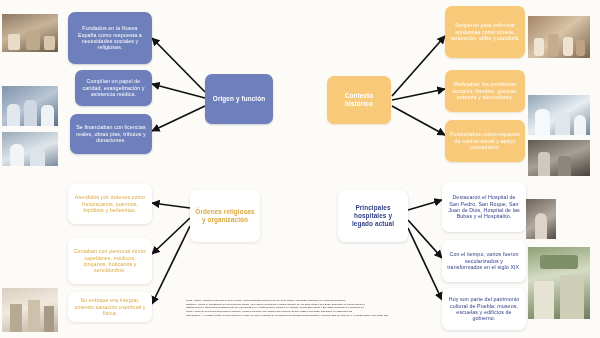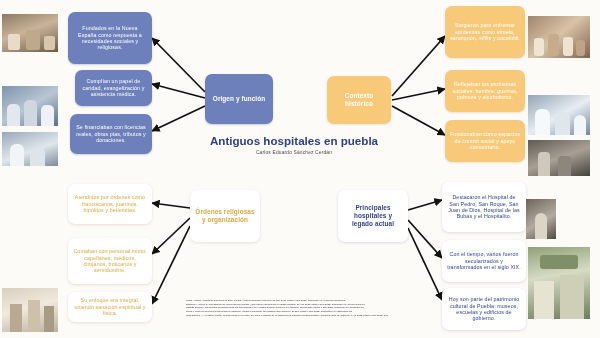--- a/index.html
+++ b/index.html
@@ -148,24 +148,20 @@
     <i style="left:9px;top:14px;width:12px;height:26px;background:#ddd4c8;border-radius:6px 6px 0 0;"></i>
   </div>
 
   <div class="photo" style="left:528px;top:247px;width:62px;height:72px;
               background:linear-gradient(170deg,#8fa177 0%,#d6dcc4 40%,#6d7d5c 100%);">
     <i style="left:6px;top:34px;width:20px;height:38px;background:#e6e3d2;"></i>
     <i style="left:32px;top:28px;width:24px;height:44px;background:#cfcfb7;"></i>
     <i style="left:12px;top:8px;width:38px;height:14px;background:#7f8f68;border-radius:3px;"></i>
   </div>
 
-  <div id="title-block">
-    <div class="t">Antiguos hospitales en puebla</div>
-    <div class="a">Carlos Eduardo Sánchez Cerdán</div>
-  </div>
 
   <div class="node leaf blue" style="left:68px;top:12px;width:84px;height:52px;">Fundados en la Nueva España como respuesta a necesidades sociales y religiosas.</div>
   <div class="node leaf blue" style="left:75px;top:70px;width:77px;height:36px;">Cumplían un papel de caridad, evangelización y asistencia médica.</div>
   <div class="node leaf blue" style="left:70px;top:114px;width:82px;height:40px;">Se financiaban con licencias reales, obras pías, tributos y donaciones.</div>
   <div class="node hub blue" style="left:205px;top:74px;width:68px;height:50px;">Origen y función</div>
 
   <div class="node leaf amber" style="left:445px;top:6px;width:80px;height:52px;">Surgieron para enfrentar epidemias como viruela, sarampión, sífilis y cocoliztli.</div>
   <div class="node leaf amber" style="left:445px;top:70px;width:80px;height:42px;">Reflejaban los problemas sociales: hambre, guerras, pobreza y alcoholismo.</div>
   <div class="node leaf amber" style="left:445px;top:120px;width:80px;height:42px;">Funcionaban como espacios de control social y apoyo comunitario.</div>
   <div class="node hub amber" style="left:327px;top:76px;width:64px;height:48px;">Contexto histórico</div>

